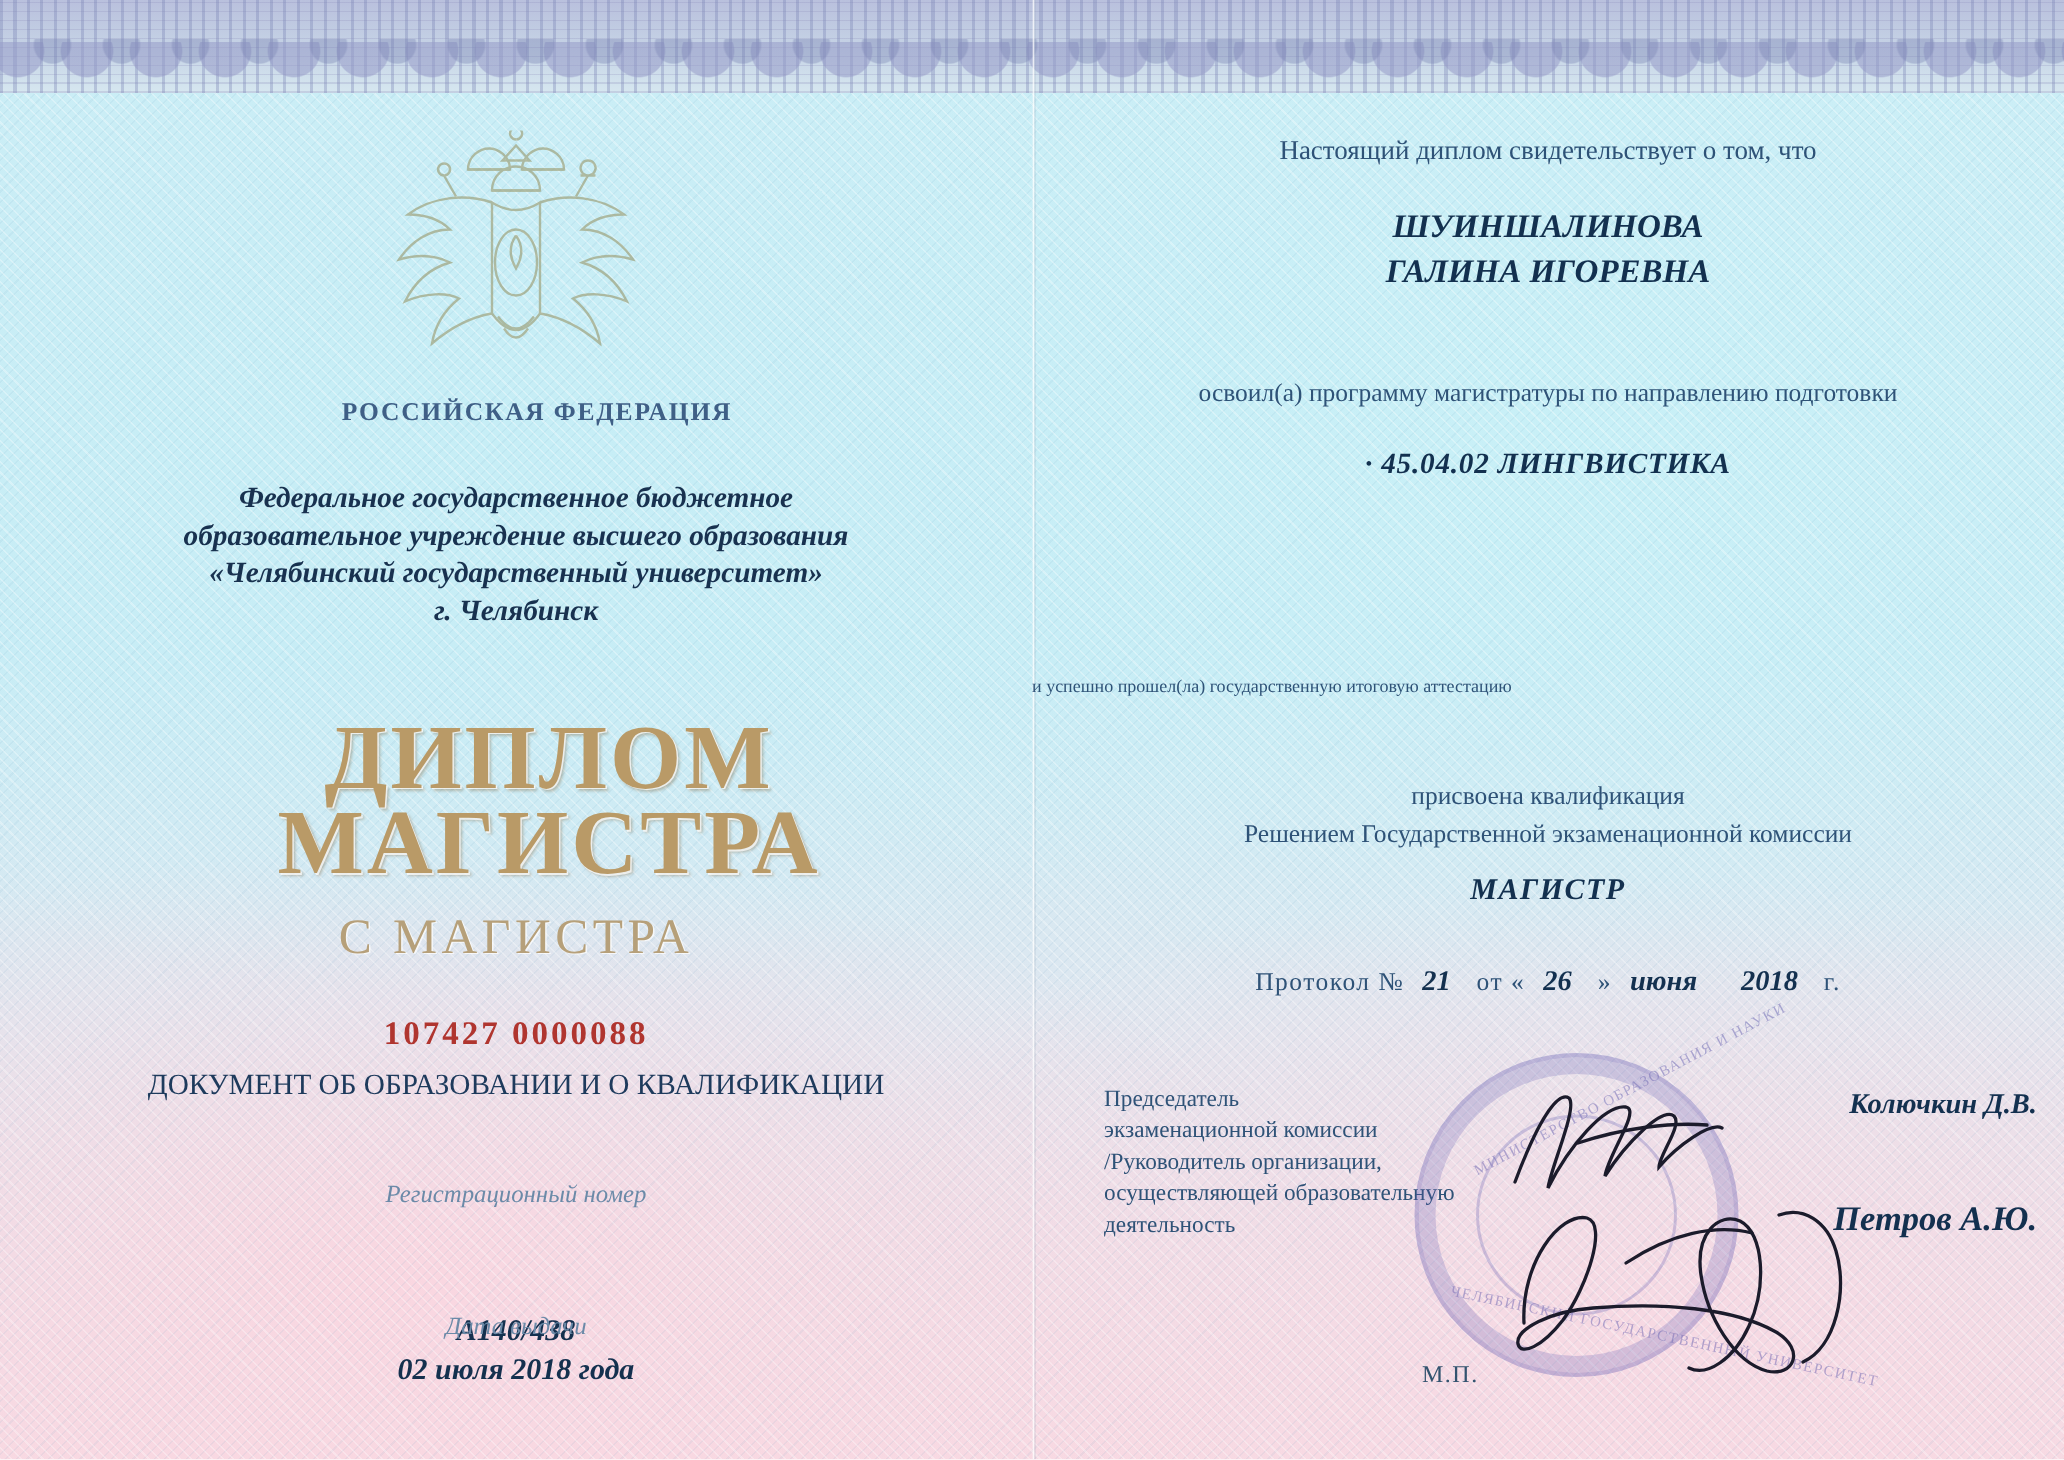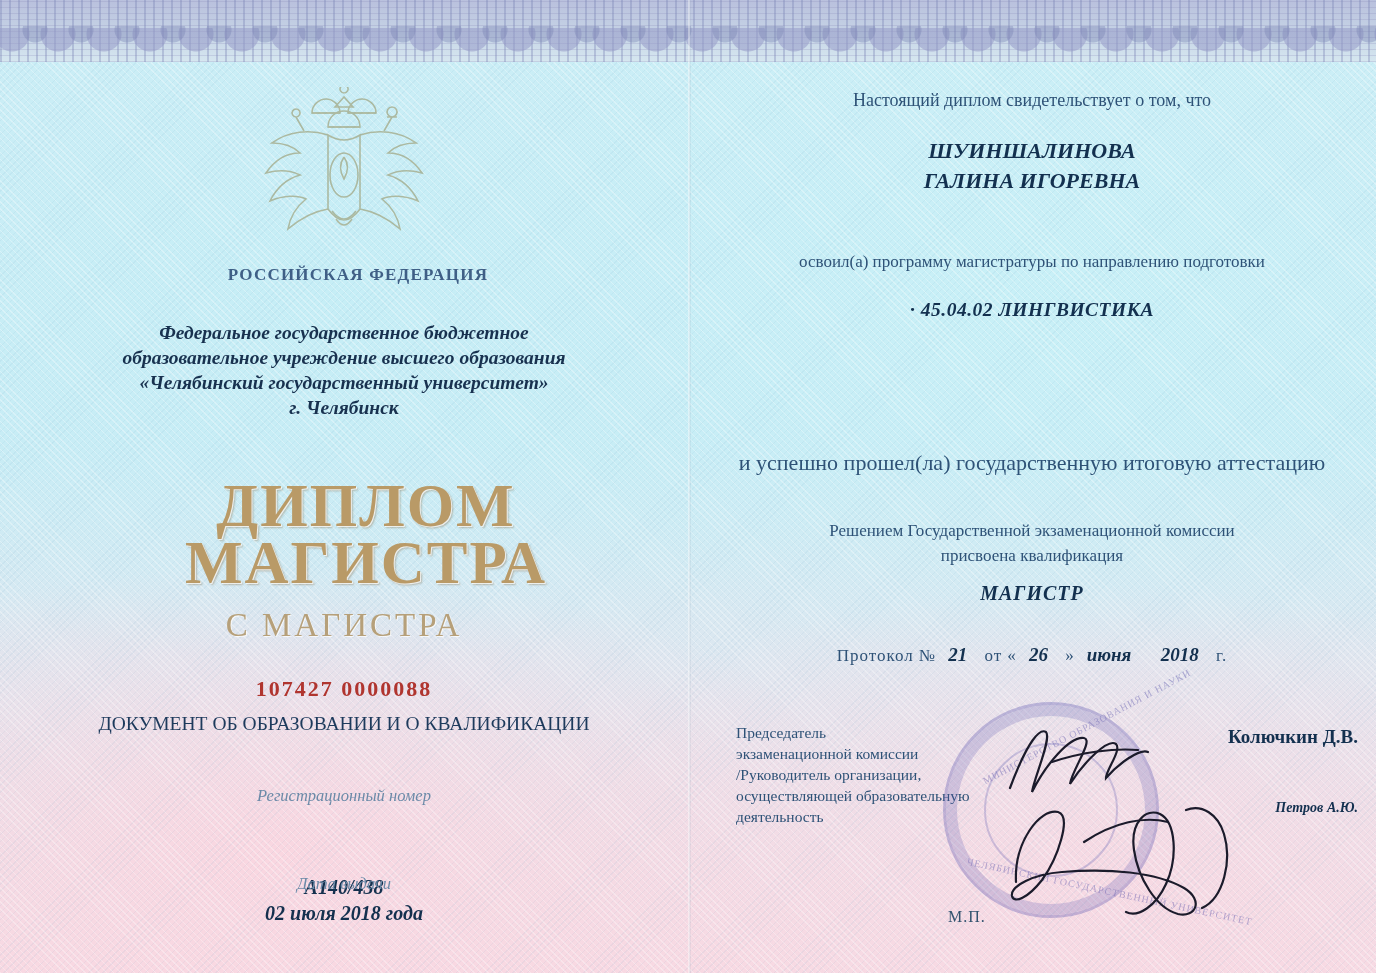--- a/index.html
+++ b/index.html
@@ -179,22 +179,22 @@
     position: absolute; top: 237px; left: 0; right: 0;
     text-align: center;
     font-style: italic;
     font-weight: bold;
     font-size: 19.5px;
     letter-spacing: 0.5px;
     color: #13304f;
   }
   .r-attest {
     position: absolute; top: 388px; left: 0; right: 0;
-    text-align: center;
-    font-size: 22px;
+    text-align: left;
+    font-size: 12px;
     color: #2e5277;
   }
   .r-decision {
     position: absolute; top: 456px; left: 40px; right: 40px;
     text-align: center;
     font-size: 17px;
     line-height: 25px;
     color: #2e5277;
   }
   .r-qual {
@@ -224,25 +224,25 @@
 
   .sign-block {
     position: absolute; left: 48px; top: 660px; width: 320px;
     font-size: 15.5px;
     line-height: 21px;
     color: #2e5277;
   }
   .sign-block .grp2 { }
   .sign-name-1 {
     position: absolute; right: 18px; top: 664px;
-    font-weight: bold; font-size: 19px; color: #13304f;
+    font-style: italic; font-weight: bold; font-size: 19px; color: #13304f;
   }
   .sign-name-2 {
     position: absolute; right: 18px; top: 738px;
-    font-style: italic; font-weight: bold; font-size: 14px; color: #13304f;
+    font-style: italic; font-weight: bold; font-size: 23px; color: #13304f;
   }
   .mp {
     position: absolute; left: 260px; top: 846px;
     font-size: 16px; color: #33536f; letter-spacing: 1px;
   }
   .stamp {
     position: absolute;
     left: 255px; top: 640px;
     width: 210px; height: 210px;
     border-radius: 50%;
@@ -341,22 +341,22 @@
       <div>ШУИНШАЛИНОВА</div>
       <div>ГАЛИНА ИГОРЕВНА</div>
     </div>
 
     <div class="r-program-label">освоил(а) программу магистратуры по направлению подготовки</div>
     <div class="r-program">· 45.04.02 ЛИНГВИСТИКА</div>
 
     <div class="r-attest">и успешно прошел(ла) государственную итоговую аттестацию</div>
 
     <div class="r-decision">
+      <div>присвоена квалификация</div>
       <div>Решением Государственной экзаменационной комиссии</div>
-      <div>присвоена квалификация</div>
     </div>
 
     <div class="r-qual">МАГИСТР</div>
 
     <div class="r-protocol">
       <span>Протокол №</span><span class="sp"></span><b>21</b><span class="sp"></span>
       <span>от «</span><span class="sp"></span><b>26</b><span class="sp"></span>
       <span>»</span><span class="sp"></span><b>июня</b><span class="sp"></span><span class="sp"></span>
       <b>2018</b><span class="sp"></span>
       <span>г.</span>

